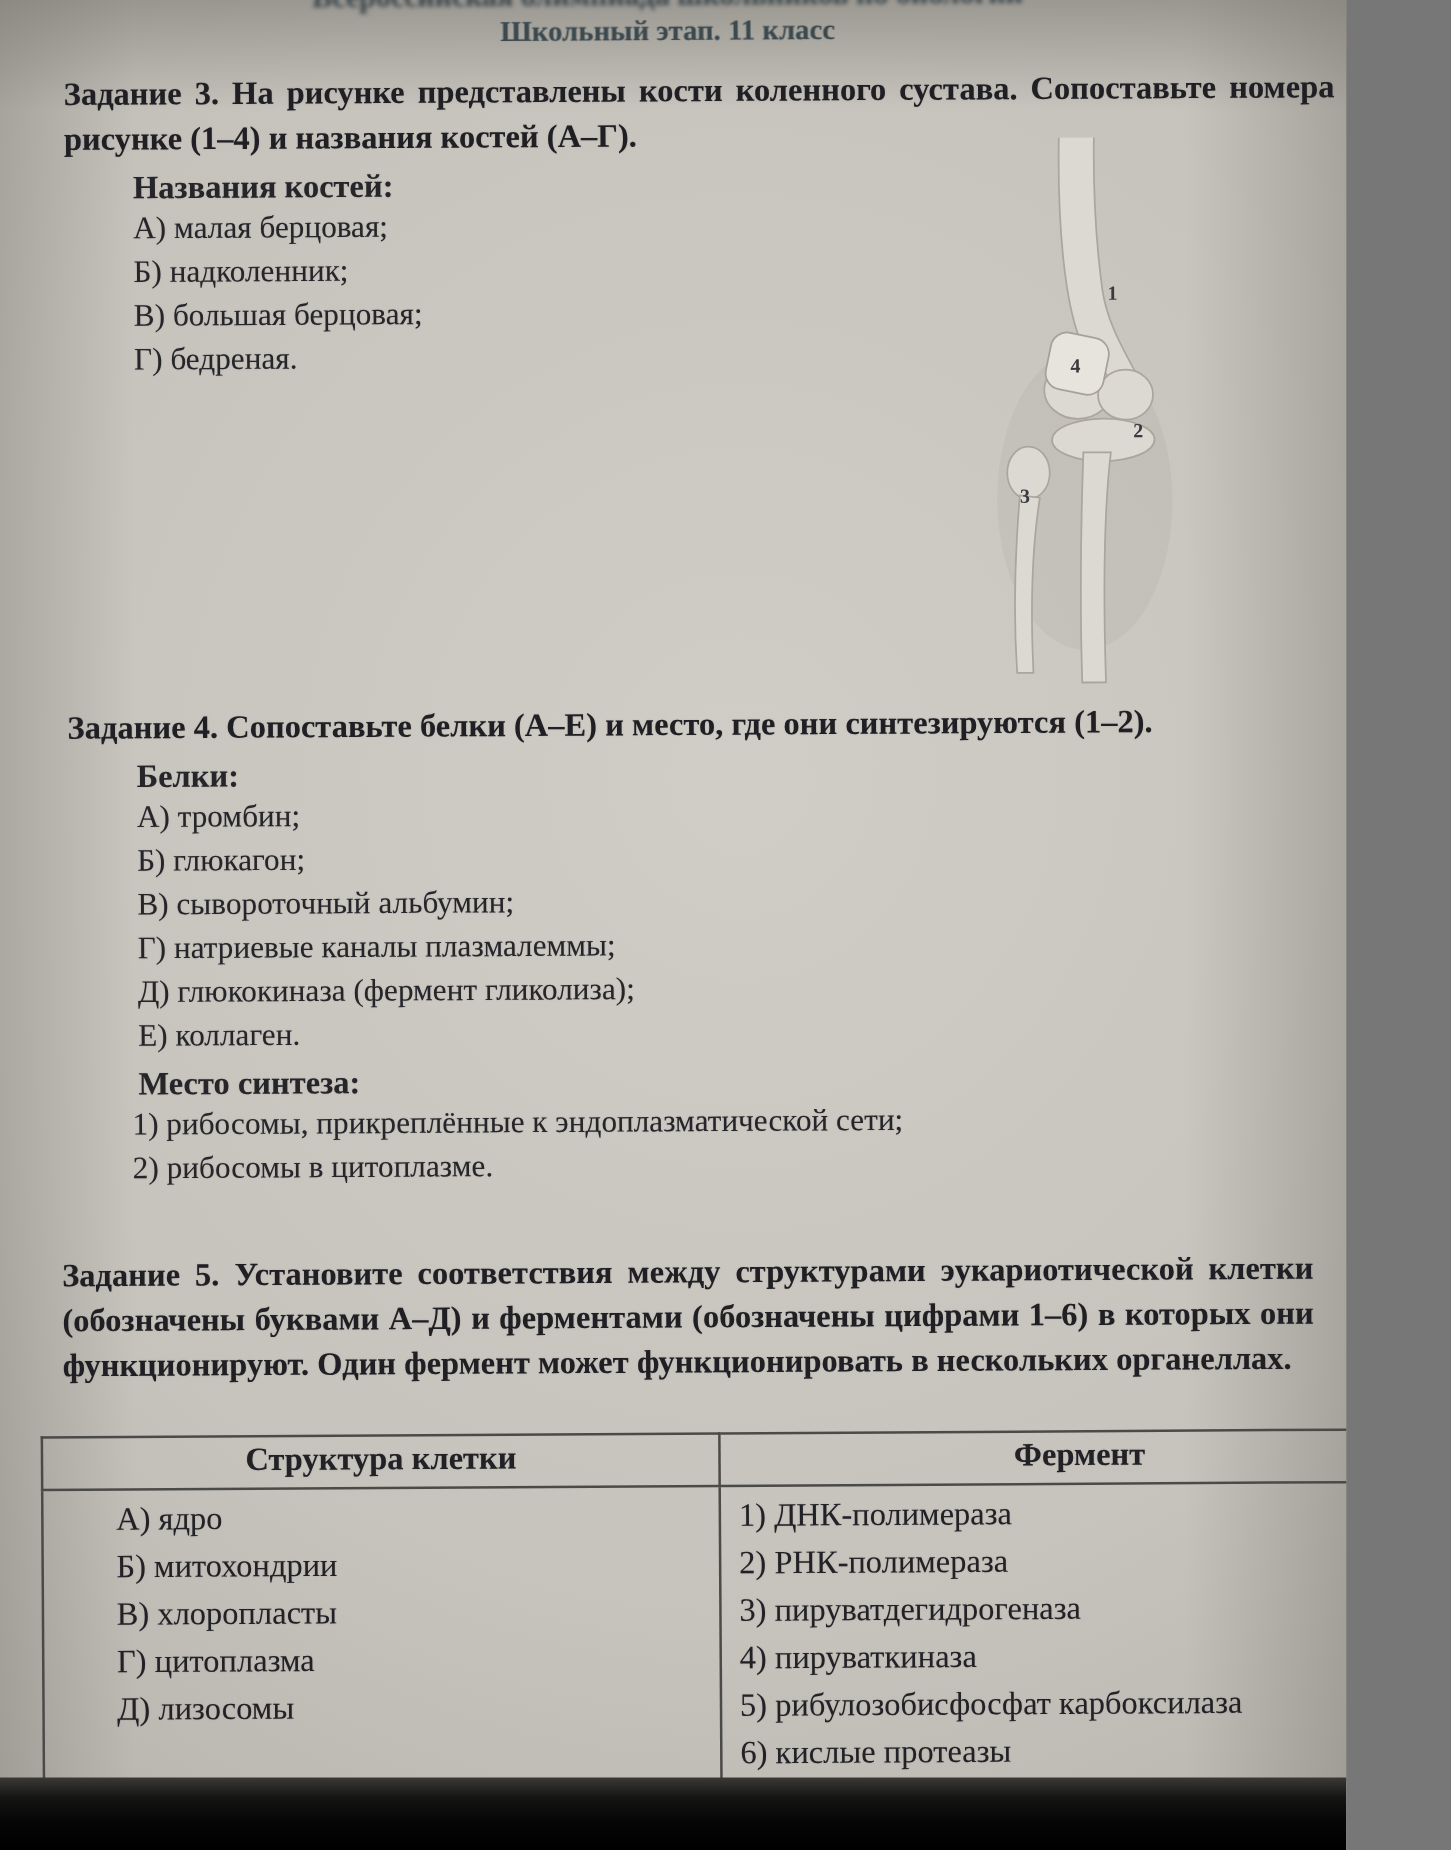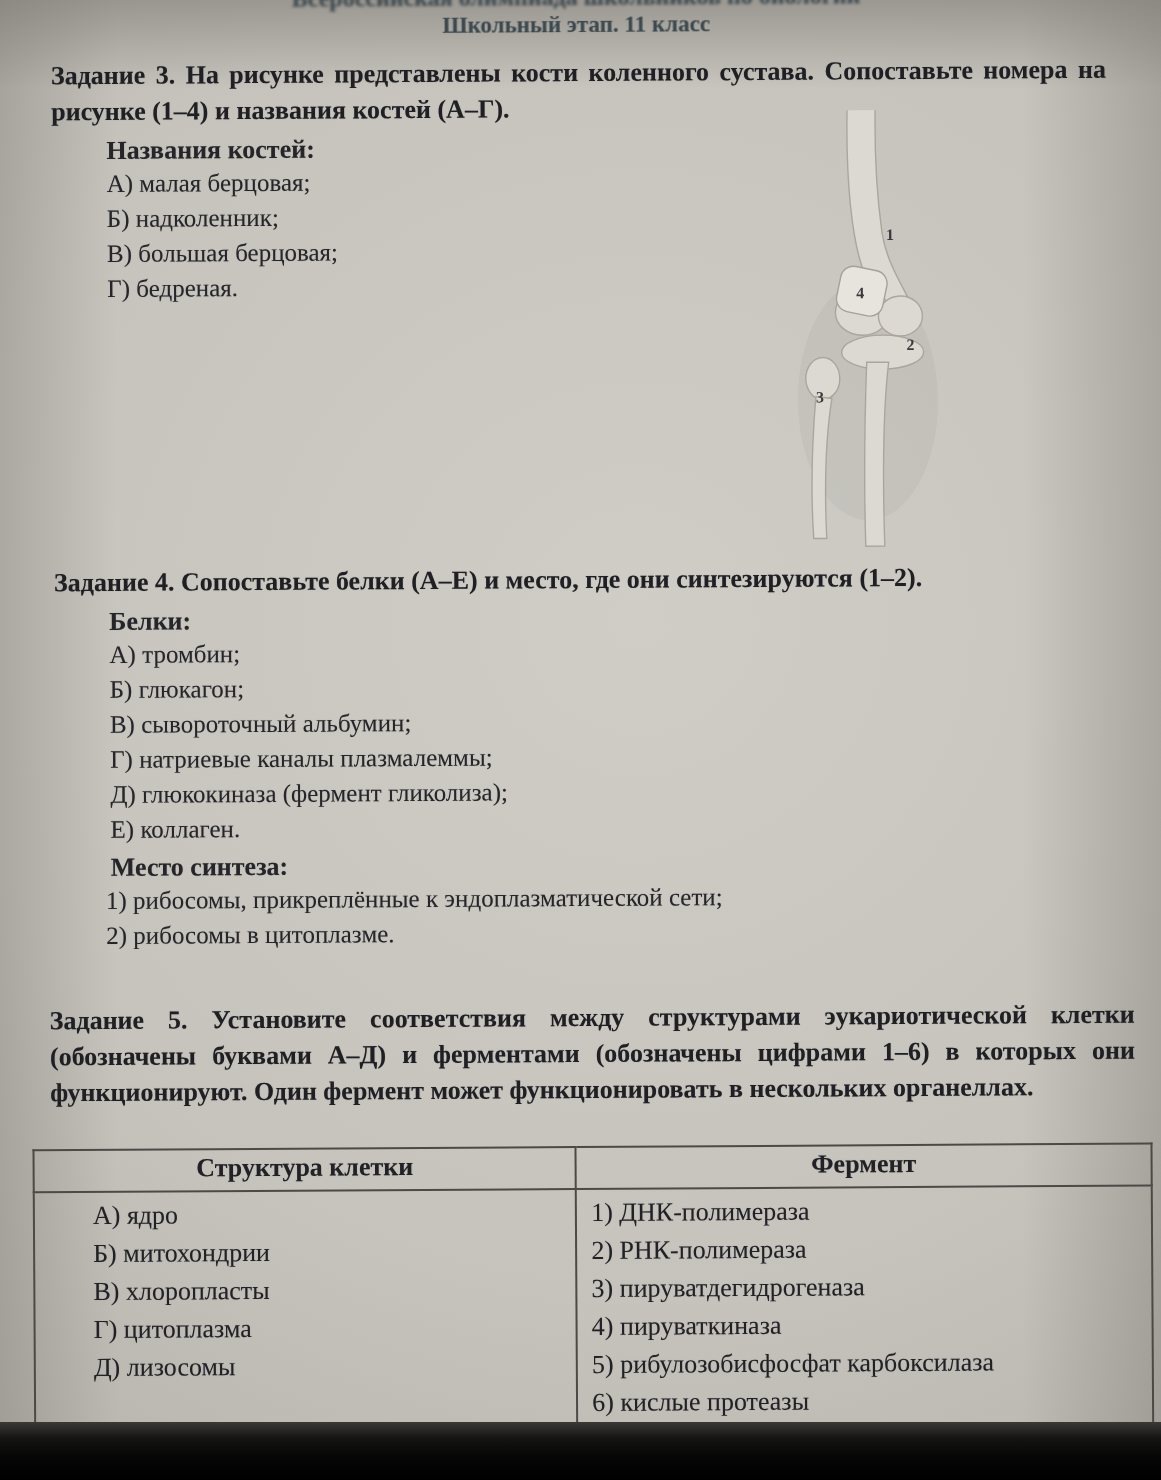--- a/index.html
+++ b/index.html
@@ -1,25 +1,26 @@
 <!DOCTYPE html>
 <html><head>
 <meta charset="utf-8">
 <style>
   html,body{margin:0;padding:0;background:#777;}
   .photo{
     position:relative;
-    width:1161px;height:1480px;
+    width:1061px;height:1480px;
     overflow:hidden;
     font-family:"Liberation Serif", serif;
     color:#26262a;
     background:
       linear-gradient(180deg, rgba(120,116,110,.55) 0%, rgba(120,116,110,0) 6%),
       linear-gradient(90deg, rgba(90,86,80,.25) 0%, rgba(90,86,80,0) 10%, rgba(90,86,80,0) 88%, rgba(90,86,80,.28) 100%),
       radial-gradient(125% 95% at 55% 42%, #d0cdc7 0%, #c6c3bd 48%, #b3afa9 82%, #9e9a94 100%);
+    padding-left: 16px;
   }
   .content{position:absolute;inset:0;transform:rotate(-0.35deg);transform-origin:50% 50%;}
   .txt{text-shadow:0 0 1px rgba(70,70,75,.35);}
   .hdr1{
     position:absolute;top:-16px;left:0;right:0;text-align:center;
     font-weight:bold;font-size:24px;color:#3a474c;filter:blur(1.6px);
   }
   .hdr2{
     position:absolute;top:12px;left:0;right:0;text-align:center;
     font-weight:bold;font-size:23px;color:#3c4a4f;filter:blur(0.6px);

